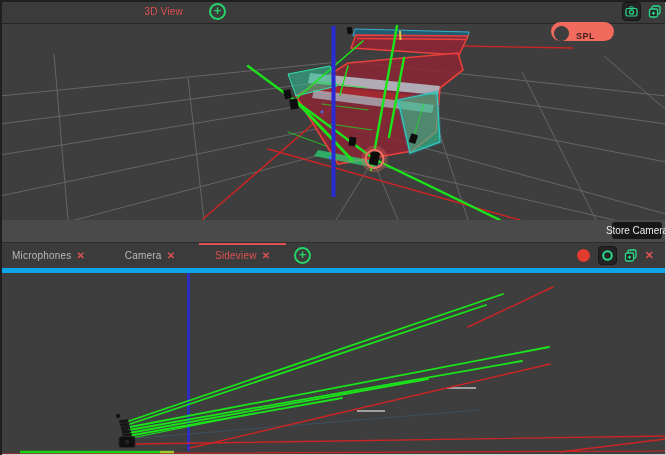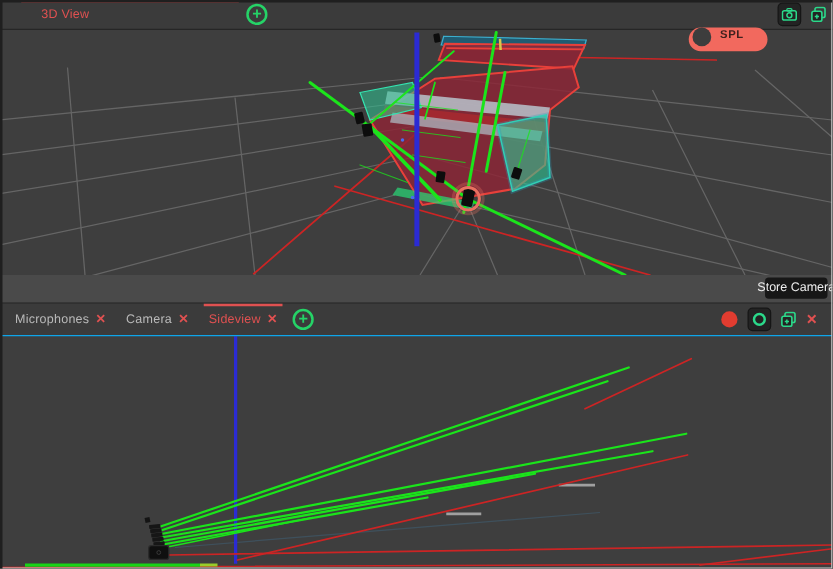--- a/index.html
+++ b/index.html
@@ -7,36 +7,36 @@
     position:relative;width:666px;height:455px;overflow:hidden;
     background:var(--viewport-bg,#3e3e3e);
     font-family:"Liberation Sans", sans-serif;
     box-sizing:border-box;
   }
   .frame-edge{position:absolute;left:0;top:0;width:666px;height:455px;pointer-events:none;
     box-shadow:inset 2px 2px 0 #1f1f1f, inset -1px -1px 0 #cfcfcf;z-index:50;}
   
   .bar{position:absolute;left:0;width:666px;background:var(--bar-bg,#3b3b3b);display:flex;align-items:center;z-index:10;}
   .top-bar{top:0;height:23px;border-bottom:1px solid #262626;}
-  .tab-bar{top:242px;height:25px;border-top:1px solid #2e2e2e;border-bottom:1px solid #0ea5e9;}
-  .tab{position:relative;height:100%;display:flex;align-items:center;gap:5px;padding:0 8px;cursor:pointer;}
+  .tab-bar{top:242px;height:25px;border-top:1px solid #2e2e2e;border-bottom:5px solid #0ea5e9;}
+  .tab{position:relative;height:100%;display:flex;align-items:center;gap:5px;padding:0 20px;cursor:pointer;justify-content:flex-end;}
   .tab-label{font-size:10px;color:#b9b9b9;letter-spacing:.2px;}
   .tab.active .tab-label{color:var(--accent-red,#e05151);}
   .tab .indicator{position:absolute;top:0;left:4px;right:4px;height:2px;background:var(--accent-red,#e05151);display:none;}
   .tab.active .indicator{display:block;}
   .tab-close{font-size:10px;font-weight:bold;color:var(--accent-red,#e05151);line-height:1;cursor:pointer;}
   .tab-3d{width:150px;padding-left:33px;}
   .tab-3d .indicator{left:17px;right:0;}
   .plus-btn{width:17px;height:17px;border-radius:50%;border:2px solid var(--accent-green,#25d367);
     color:var(--accent-green,#25d367);display:flex;align-items:center;justify-content:center;
     font-size:13px;font-weight:bold;box-sizing:border-box;margin-left:6px;cursor:pointer;line-height:0;padding-bottom:1px;}
   .spacer{flex:1;}
   
   .spl-toggle{width:63px;height:19px;background:var(--toggle-pill,#f2695e);border-radius:10px;
-    display:flex;align-items:flex-start;margin-right:8px;cursor:pointer;margin-top:39px;}
+    display:flex;align-items:flex-end;margin-right:8px;cursor:pointer;margin-top:39px;}
   .spl-knob{width:15px;height:15px;border-radius:50%;background:#3d3d3d;margin-left:3px;}
   .spl-label{font-size:9px;font-weight:bold;color:#40211e;margin-left:7px;letter-spacing:.5px;}
   .tool-btn{width:17px;height:17px;background:#232323;border:1px solid #161616;border-radius:4px;
     display:flex;align-items:center;justify-content:center;margin-right:7px;cursor:pointer;box-sizing:content-box;}
   .icon-plain{display:flex;align-items:center;justify-content:center;margin-right:7px;cursor:pointer;}
   .record-dot{width:13px;height:13px;border-radius:50%;background:var(--record-red,#e23c30);margin-right:8px;cursor:pointer;}
   .close-x{font-size:11px;font-weight:bold;color:var(--accent-red,#e05151);margin-right:12px;cursor:pointer;}
   
   .viewport{position:absolute;left:0;width:666px;overflow:hidden;background:var(--viewport-bg,#3e3e3e);}
   .vp-top{top:23px;height:197px;}

